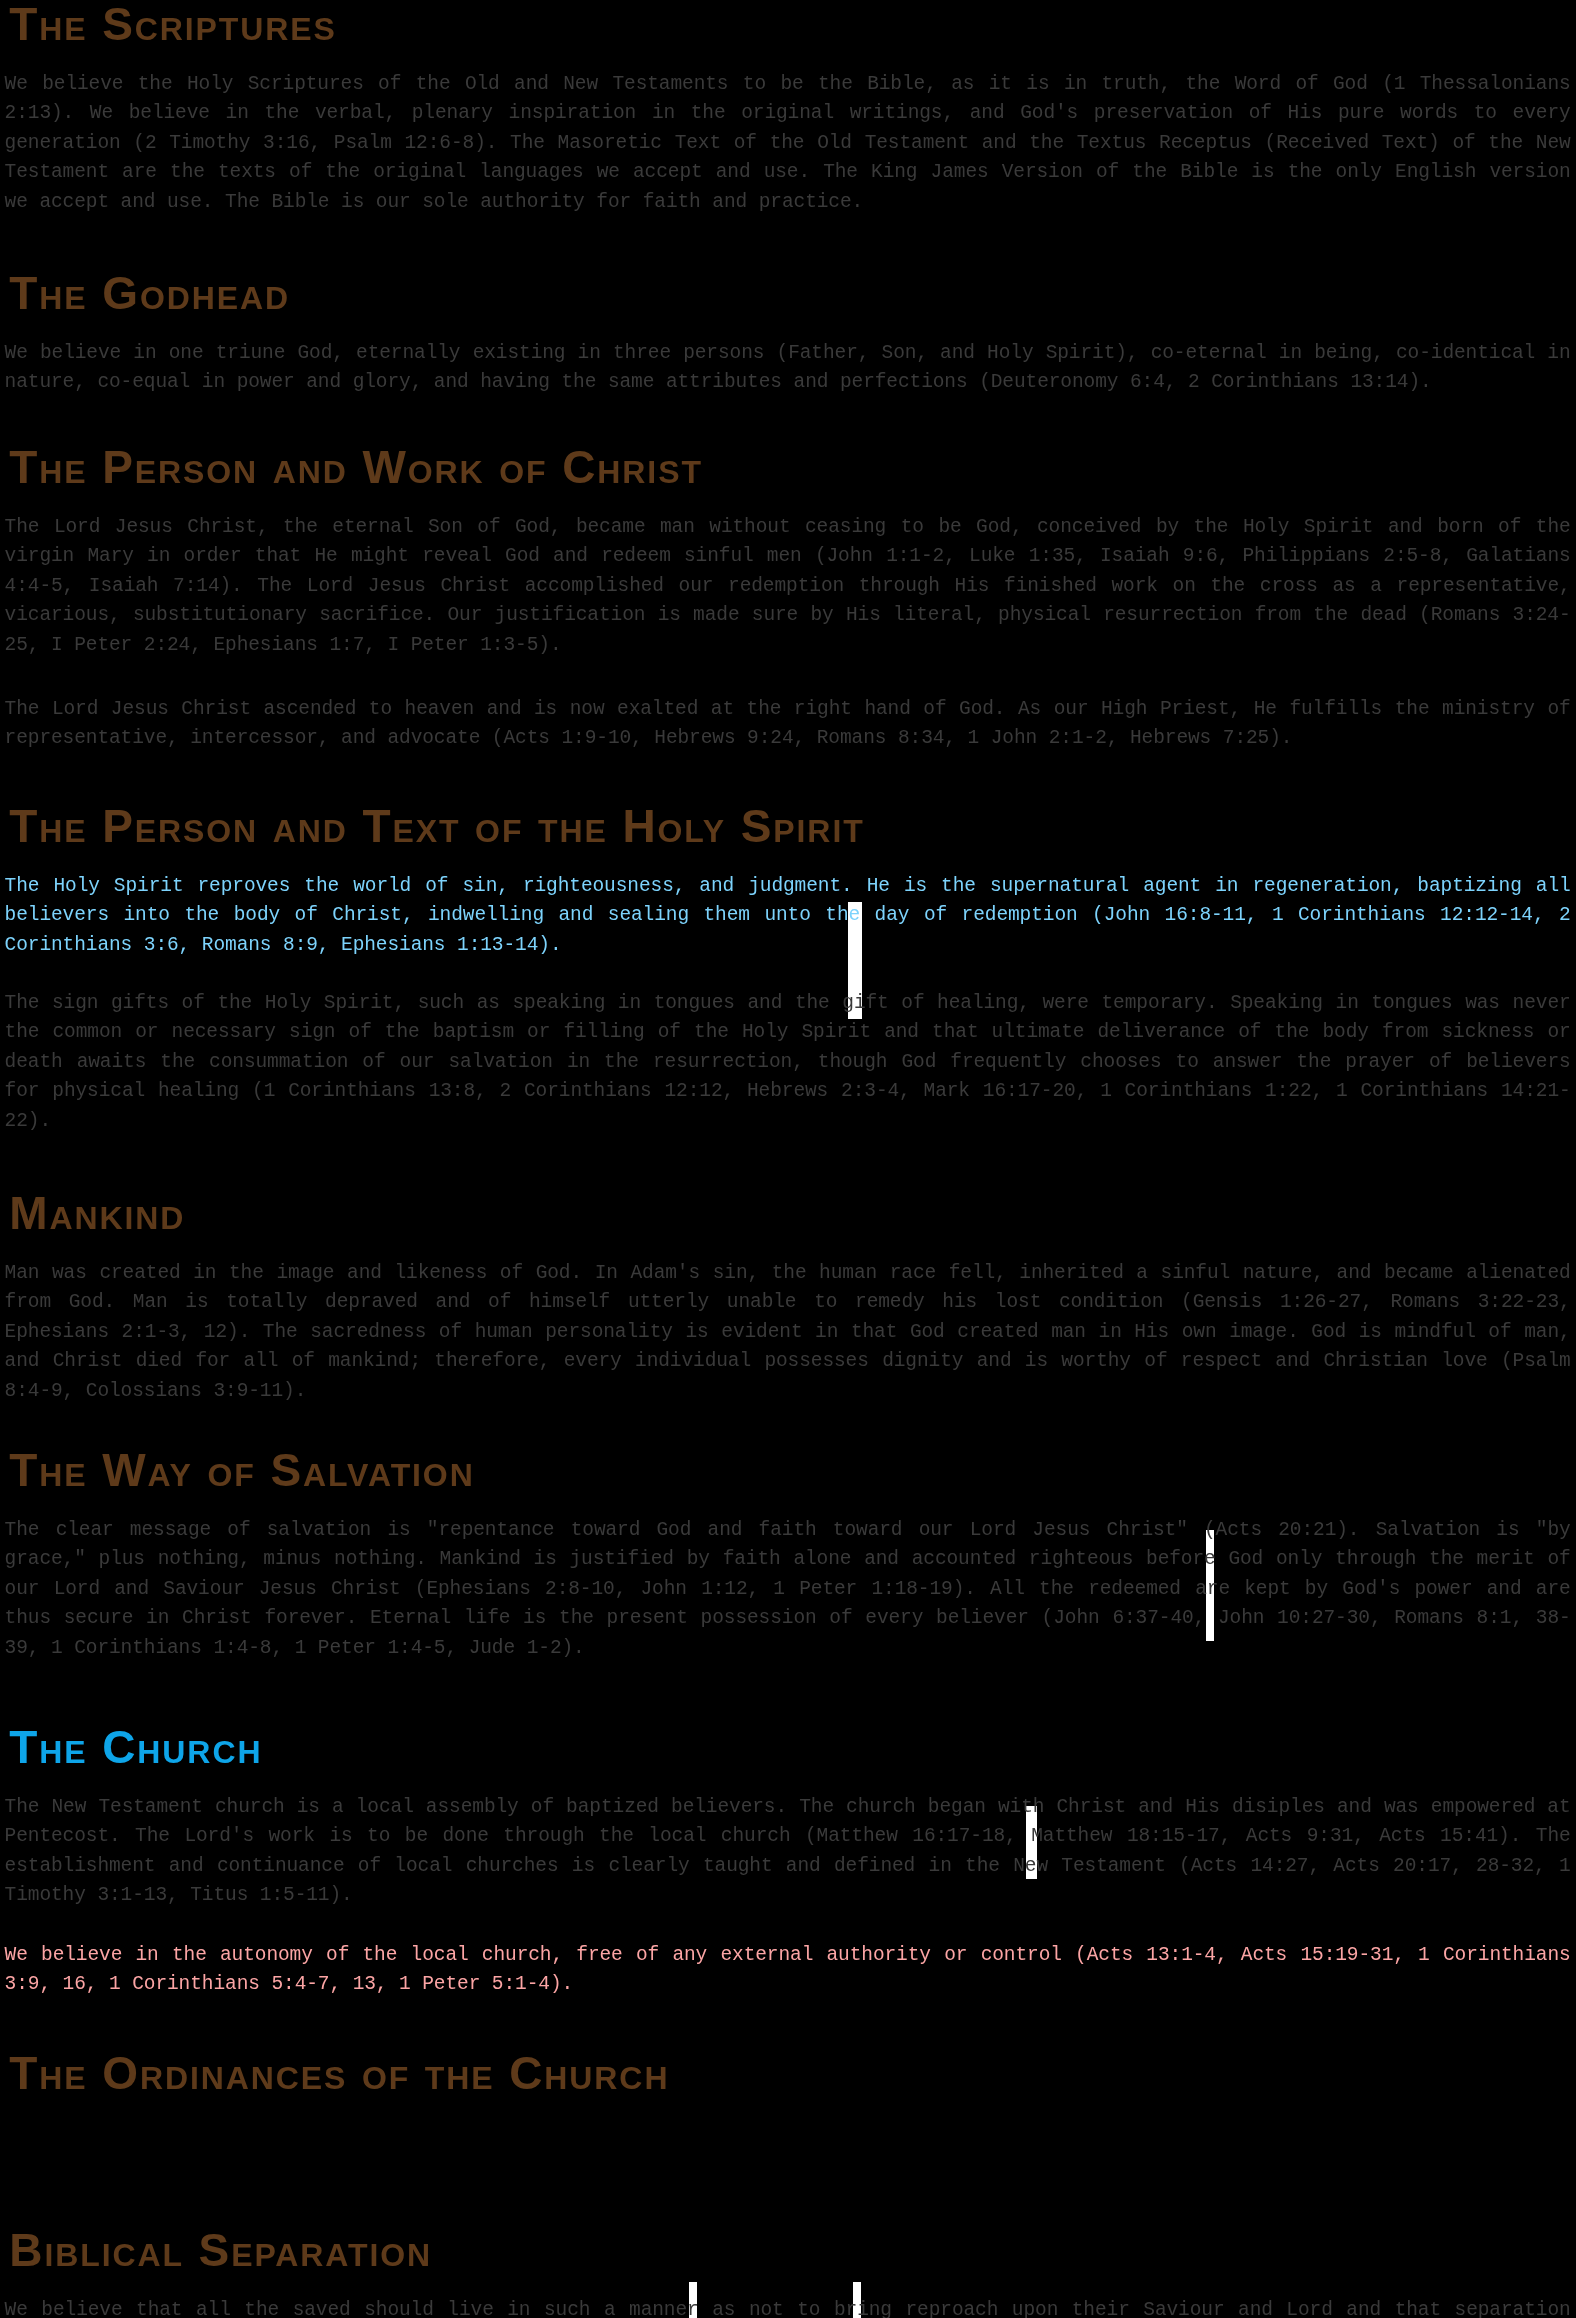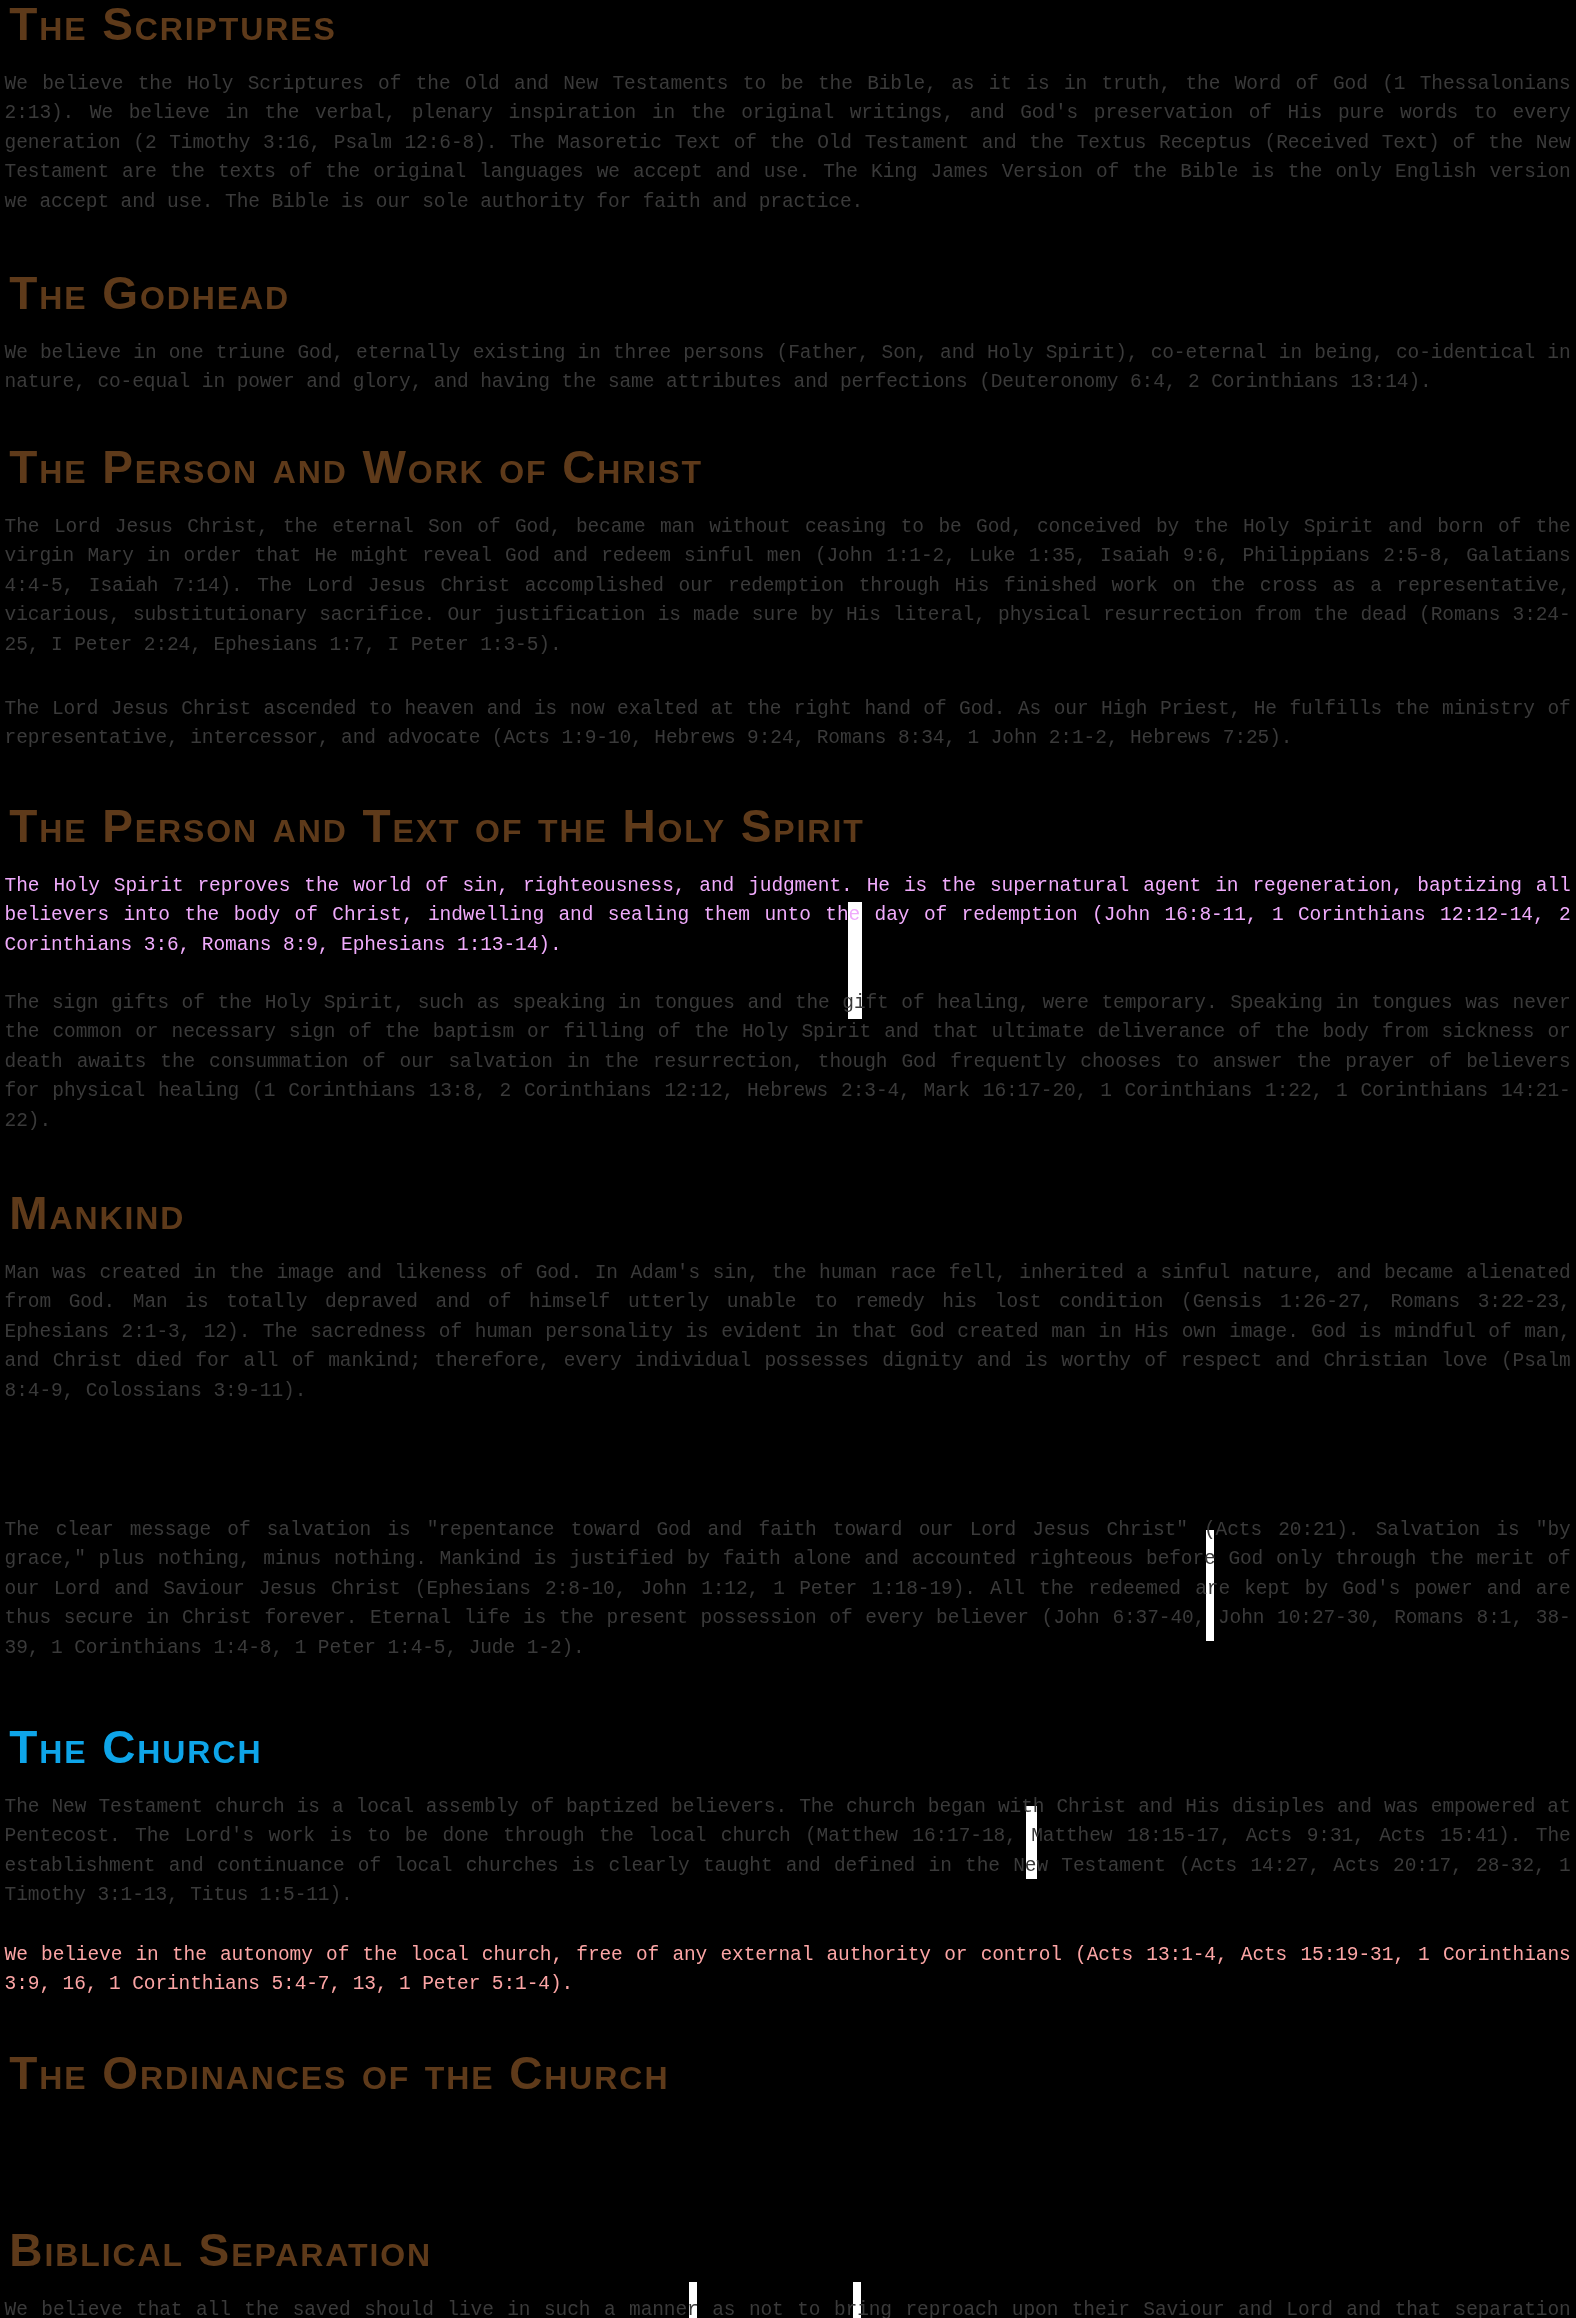--- a/index.html
+++ b/index.html
@@ -53,24 +53,25 @@
   <div class="white-gap-artifact" style="left:853px;top:2282px;width:8.3px;height:248px;"></div>
 
 <div class="section-heading" style="top: 1.4px; color: rgb(94, 58, 26);">The Scriptures</div>
     <div class="body-para" style="top: 70px; color: rgb(58, 58, 58);">We believe the Holy Scriptures of the Old and New Testaments to be the Bible, as it is in truth, the Word of God (1 Thessalonians 2:13). We believe in the verbal, plenary inspiration in the original writings, and God's preservation of His pure words to every generation (2 Timothy 3:16, Psalm 12:6-8). The Masoretic Text of the Old Testament and the Textus Receptus (Received Text) of the New Testament are the texts of the original languages we accept and use. The King James Version of the Bible is the only English version we accept and use. The Bible is our sole authority for faith and practice.</div>
     <div class="section-heading" style="top: 270px; color: rgb(94, 58, 26);">The Godhead</div>
     <div class="body-para" style="top: 339px; color: rgb(58, 58, 58);">We believe in one triune God, eternally existing in three persons (Father, Son, and Holy Spirit), co-eternal in being, co-identical in nature, co-equal in power and glory, and having the same attributes and perfections (Deuteronomy 6:4, 2 Corinthians 13:14).</div>
     <div class="section-heading" style="top: 444px; color: rgb(94, 58, 26);">The Person and Work of Christ</div>
     <div class="body-para" style="top: 513px; color: rgb(58, 58, 58);">The Lord Jesus Christ, the eternal Son of God, became man without ceasing to be God, conceived by the Holy Spirit and born of the virgin Mary in order that He might reveal God and redeem sinful men (John 1:1-2, Luke 1:35, Isaiah 9:6, Philippians 2:5-8, Galatians 4:4-5, Isaiah 7:14).  The Lord Jesus Christ accomplished our redemption through His finished work on the cross as a representative, vicarious, substitutionary sacrifice. Our justification is made sure by His literal, physical resurrection from the dead (Romans 3:24-25, I Peter 2:24, Ephesians 1:7, I Peter 1:3-5).</div>
     <div class="body-para" style="top: 695px; color: rgb(58, 58, 58);">The Lord Jesus Christ ascended to heaven and is now exalted at the right hand of God. As our High Priest, He fulfills the ministry of representative, intercessor, and advocate (Acts 1:9-10, Hebrews 9:24, Romans 8:34, 1 John 2:1-2, Hebrews 7:25).</div>
     <div class="section-heading" style="top: 803px; color: rgb(94, 58, 26);">The Person and Text of the Holy Spirit</div>
-    <div class="body-para" style="top: 872px; color: #f0abfc;">The Holy Spirit reproves the world of sin, righteousness, and judgment. He is the supernatural agent in regeneration, baptizing all believers into the body of Christ, indwelling and sealing them unto the day of redemption (John 16:8-11, 1 Corinthians 12:12-14, 2 Corinthians 3:6, Romans 8:9, Ephesians 1:13-14).</div>
+    <div class="body-para" style="top: 872px; color: #7dd3fc;">The Holy Spirit reproves the world of sin, righteousness, and judgment. He is the supernatural agent in regeneration, baptizing all believers into the body of Christ, indwelling and sealing them unto the day of redemption (John 16:8-11, 1 Corinthians 12:12-14, 2 Corinthians 3:6, Romans 8:9, Ephesians 1:13-14).</div>
     <div class="body-para" style="top: 989px; color: rgb(58, 58, 58);">The sign gifts of the Holy Spirit, such as speaking in tongues and the gift of healing, were temporary. Speaking in tongues was never the common or necessary sign of the baptism or filling of the Holy Spirit and that ultimate deliverance of the body from sickness or death awaits the consummation of our salvation in the resurrection, though God frequently chooses to answer the prayer of believers for physical healing (1 Corinthians 13:8, 2 Corinthians 12:12, Hebrews 2:3-4, Mark 16:17-20, 1 Corinthians 1:22, 1 Corinthians 14:21-22).</div>
     <div class="section-heading" style="top: 1190px; color: rgb(94, 58, 26);">Mankind</div>
     <div class="body-para" style="top: 1259px; color: rgb(58, 58, 58);">Man was created in the image and likeness of God. In Adam's sin, the human race fell, inherited a sinful nature, and became alienated from God. Man is totally depraved and of himself utterly unable to remedy his lost condition (Gensis 1:26-27, Romans 3:22-23, Ephesians 2:1-3, 12). The sacredness of human personality is evident in that God created man in His own image. God is mindful of man, and Christ died for all of mankind; therefore, every individual possesses dignity and is worthy of respect and Christian love (Psalm 8:4-9, Colossians 3:9-11).</div>
+    <div class="section-heading" style="top: 1447px; color: rgb(94, 58, 26);">The Way of Salvation</div>
     <div class="body-para" style="top: 1516px; color: rgb(58, 58, 58);">The clear message of salvation is "repentance toward God and faith toward our Lord Jesus Christ" (Acts 20:21). Salvation is "by grace," plus nothing, minus nothing. Mankind is justified by faith alone and accounted righteous before God only through the merit of our Lord and Saviour Jesus Christ (Ephesians 2:8-10, John 1:12, 1 Peter 1:18-19). All the redeemed are kept by God's power and are thus secure in Christ forever. Eternal life is the present possession of every believer (John 6:37-40, John 10:27-30, Romans 8:1, 38-39, 1 Corinthians 1:4-8, 1 Peter 1:4-5, Jude 1-2).</div>
     <div class="section-heading" style="top: 1724px; color: #0ea5e9;">The Church</div>
     <div class="body-para" style="top: 1793px; color: rgb(58, 58, 58);">The New Testament church is a local assembly of baptized believers. The church began with Christ and His disiples and was empowered at Pentecost. The Lord's work is to be done through the local church (Matthew 16:17-18, Matthew 18:15-17, Acts 9:31, Acts 15:41). The establishment and continuance of local churches is clearly taught and defined in the New Testament (Acts 14:27, Acts 20:17, 28-32, 1 Timothy 3:1-13, Titus 1:5-11).</div>
     <div class="body-para" style="top: 1941px; color: #fca5a5;">We believe in the autonomy of the local church, free of any external authority or control (Acts 13:1-4, Acts 15:19-31, 1 Corinthians 3:9, 16, 1 Corinthians 5:4-7, 13, 1 Peter 5:1-4).</div>
     <div class="section-heading" style="top: 2050px; color: rgb(94, 58, 26);">The Ordinances of the Church</div>
     <div class="section-heading" style="top: 2227px; color: rgb(94, 58, 26);">Biblical Separation</div>
     <div class="body-para" style="top: 2296px; color: rgb(58, 58, 58);">We believe that all the saved should live in such a manner as not to bring reproach upon their Saviour and Lord and that separation from all religious apostasy, all worldly and sinful pleasures, practices, and associations is commanded of God (2 Timothy 3:1-5, Romans 12:1-2, Romans 14:13, 1 John 2:15-17, 2 John 9-11, 2 Corinthians 6:14-7:1).</div>
   </div>
 
 

